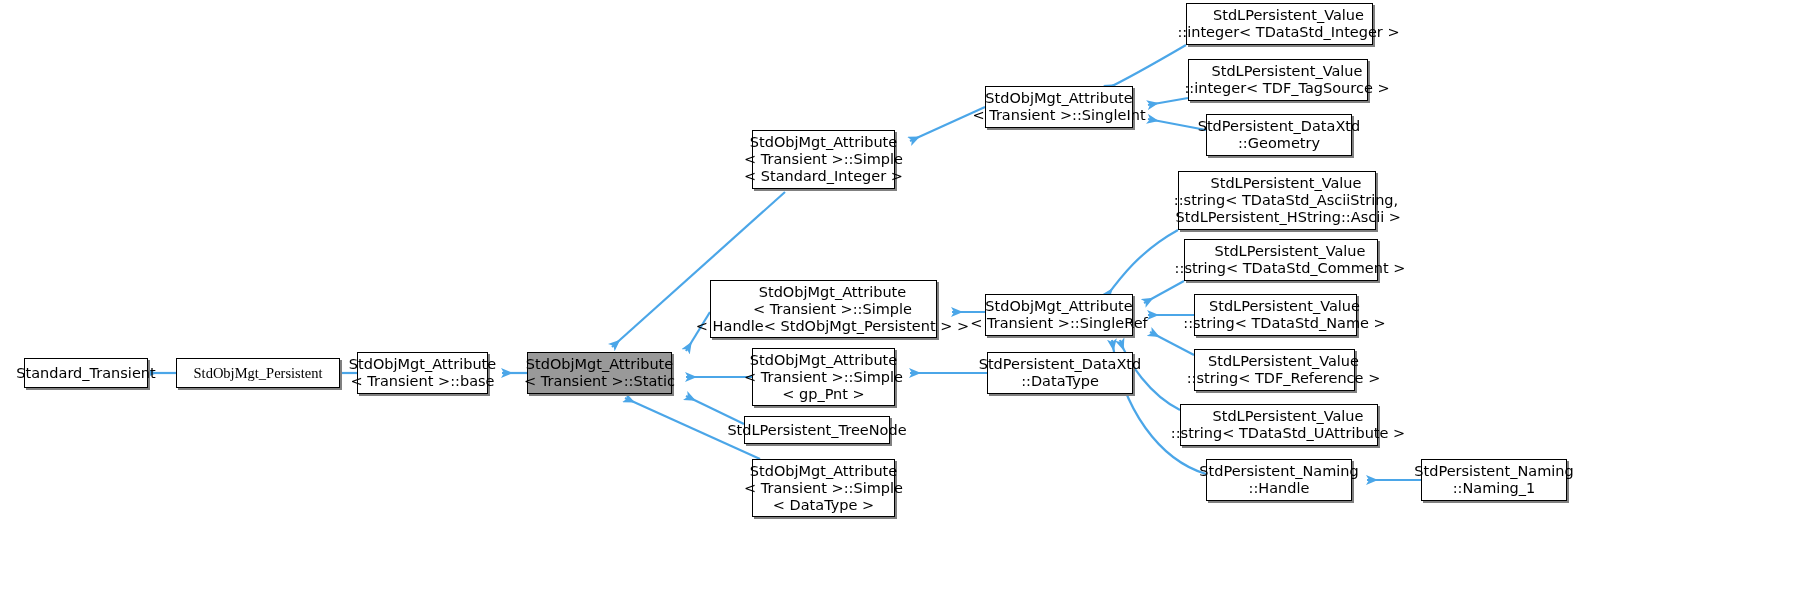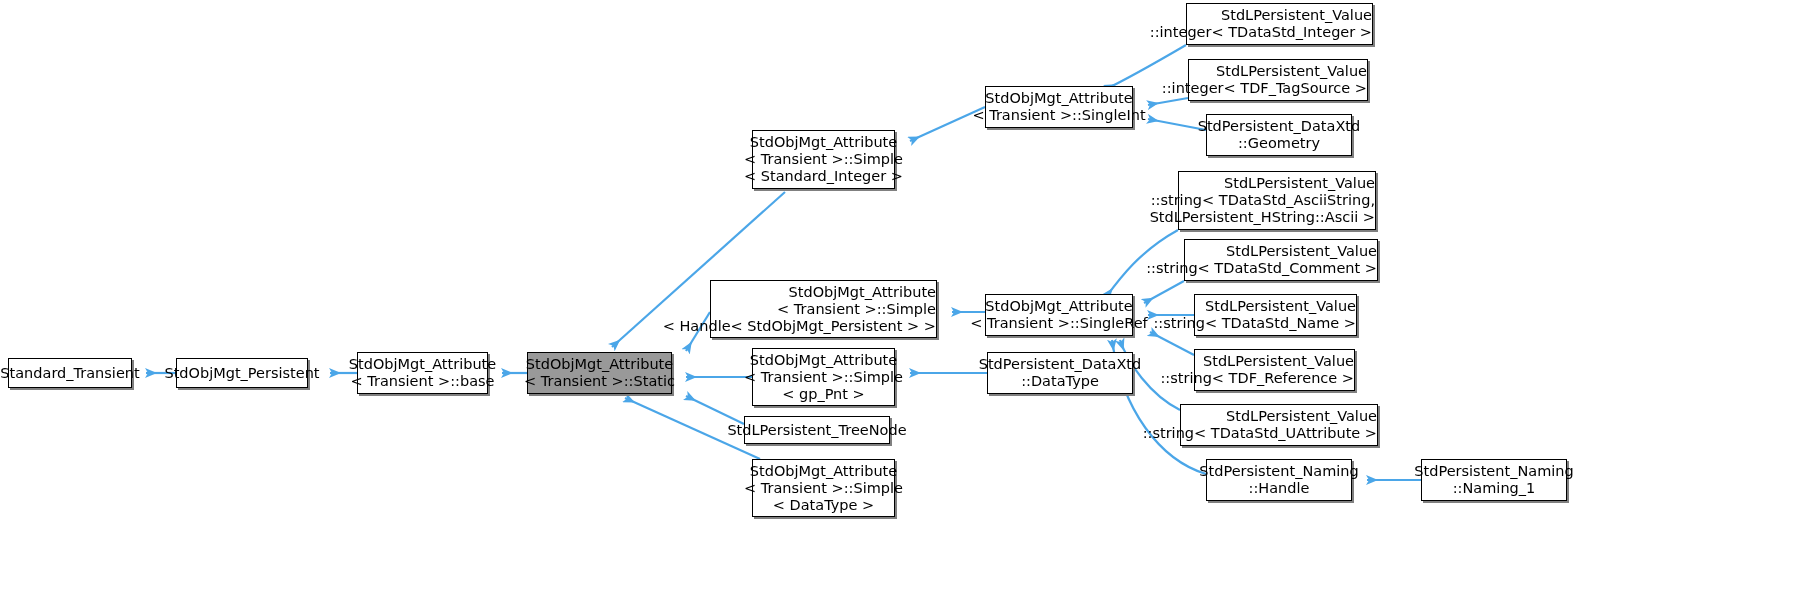--- a/index.html
+++ b/index.html
@@ -40,21 +40,21 @@
     white-space: pre;
     z-index: 5;
   }
   .node.highlight {
     background: #999999;
   }
   .node .line {
     display: block;
   }
   .node.alignleft {
-    align-items: flex-end;
+    align-items: center;
     text-align: left;
     padding-left: 18px;
   }
 </style>
 </head>
 <body>
 
 <div id="diagram" style="background: rgb(255, 255, 255);">
   <svg id="edges" viewBox="0 0 1813 593" xmlns="http://www.w3.org/2000/svg">
     <defs>
@@ -86,22 +86,22 @@
       <path d="M1194,315 L1148,315"></path>
       <path d="M1194,355 L1150,332"></path>
       <path d="M1180,410 C1150,395 1128,363 1120,340"></path>
       <path d="M1206,474 C1160,460 1122,410 1112,340"></path>
 
       <path d="M987,373 L910,373"></path>
 
       <path d="M1421,480 L1367,480"></path>
     </g>
   </svg>
-<div class="node" style="left: 8px; top: 358px; width: 124px; height: 30px; border-color: rgb(0, 0, 0); background: rgb(255, 255, 255); color: rgb(0, 0, 0); box-shadow: rgb(128, 128, 128) 2px 2px 0px 0px;"><span class="line">Standard_Transient</span></div>
-    <div class="node" style="left: 176px; top: 358px; width: 132px; height: 30px; border-color: rgb(0, 0, 0); background: rgb(255, 255, 255); color: rgb(0, 0, 0); box-shadow: rgb(128, 128, 128) 2px 2px 0px 0px;"><span class="line">StdObjMgt_Persistent</span></div>
+<div class="node" style="left: 24px; top: 358px; width: 124px; height: 30px; border-color: rgb(0, 0, 0); background: rgb(255, 255, 255); color: rgb(0, 0, 0); box-shadow: rgb(128, 128, 128) 2px 2px 0px 0px;"><span class="line">Standard_Transient</span></div>
+    <div class="node" style="left: 176px; top: 358px; width: 164px; height: 30px; border-color: rgb(0, 0, 0); background: rgb(255, 255, 255); color: rgb(0, 0, 0); box-shadow: rgb(128, 128, 128) 2px 2px 0px 0px; font-family: Liberation Serif, serif;"><span class="line">StdObjMgt_Persistent</span></div>
     <div class="node" style="left: 357px; top: 352px; width: 131px; height: 42px; border-color: rgb(0, 0, 0); background: rgb(255, 255, 255); color: rgb(0, 0, 0); box-shadow: rgb(128, 128, 128) 2px 2px 0px 0px;"><span class="line">StdObjMgt_Attribute</span><span class="line">&lt; Transient &gt;::base</span></div>
     <div class="node highlight" style="left: 527px; top: 352px; width: 145px; height: 42px; border-color: rgb(0, 0, 0); background: rgb(153, 153, 153); color: rgb(0, 0, 0); box-shadow: rgb(128, 128, 128) 2px 2px 0px 0px;"><span class="line">StdObjMgt_Attribute</span><span class="line">&lt; Transient &gt;::Static</span></div>
     <div class="node" style="left: 752px; top: 130px; width: 143px; height: 59px; border-color: rgb(0, 0, 0); background: rgb(255, 255, 255); color: rgb(0, 0, 0); box-shadow: rgb(128, 128, 128) 2px 2px 0px 0px;"><span class="line">StdObjMgt_Attribute</span><span class="line">&lt; Transient &gt;::Simple</span><span class="line">&lt; Standard_Integer &gt;</span></div>
     <div class="node alignleft" style="left: 710px; top: 280px; width: 227px; height: 58px; border-color: rgb(0, 0, 0); background: rgb(255, 255, 255); color: rgb(0, 0, 0); box-shadow: rgb(128, 128, 128) 2px 2px 0px 0px;"><span class="line">StdObjMgt_Attribute</span><span class="line">&lt; Transient &gt;::Simple</span><span class="line">&lt; Handle&lt; StdObjMgt_Persistent &gt; &gt;</span></div>
     <div class="node" style="left: 752px; top: 348px; width: 143px; height: 58px; border-color: rgb(0, 0, 0); background: rgb(255, 255, 255); color: rgb(0, 0, 0); box-shadow: rgb(128, 128, 128) 2px 2px 0px 0px;"><span class="line">StdObjMgt_Attribute</span><span class="line">&lt; Transient &gt;::Simple</span><span class="line">&lt; gp_Pnt &gt;</span></div>
     <div class="node" style="left: 744px; top: 416px; width: 146px; height: 28px; border-color: rgb(0, 0, 0); background: rgb(255, 255, 255); color: rgb(0, 0, 0); box-shadow: rgb(128, 128, 128) 2px 2px 0px 0px;"><span class="line">StdLPersistent_TreeNode</span></div>
     <div class="node" style="left: 752px; top: 459px; width: 143px; height: 58px; border-color: rgb(0, 0, 0); background: rgb(255, 255, 255); color: rgb(0, 0, 0); box-shadow: rgb(128, 128, 128) 2px 2px 0px 0px;"><span class="line">StdObjMgt_Attribute</span><span class="line">&lt; Transient &gt;::Simple</span><span class="line">&lt; DataType &gt;</span></div>
     <div class="node" style="left: 985px; top: 86px; width: 148px; height: 42px; border-color: rgb(0, 0, 0); background: rgb(255, 255, 255); color: rgb(0, 0, 0); box-shadow: rgb(128, 128, 128) 2px 2px 0px 0px;"><span class="line">StdObjMgt_Attribute</span><span class="line">&lt; Transient &gt;::SingleInt</span></div>
     <div class="node" style="left: 985px; top: 294px; width: 148px; height: 42px; border-color: rgb(0, 0, 0); background: rgb(255, 255, 255); color: rgb(0, 0, 0); box-shadow: rgb(128, 128, 128) 2px 2px 0px 0px;"><span class="line">StdObjMgt_Attribute</span><span class="line">&lt; Transient &gt;::SingleRef</span></div>
     <div class="node" style="left: 987px; top: 352px; width: 146px; height: 42px; border-color: rgb(0, 0, 0); background: rgb(255, 255, 255); color: rgb(0, 0, 0); box-shadow: rgb(128, 128, 128) 2px 2px 0px 0px;"><span class="line">StdPersistent_DataXtd</span><span class="line">::DataType</span></div>

